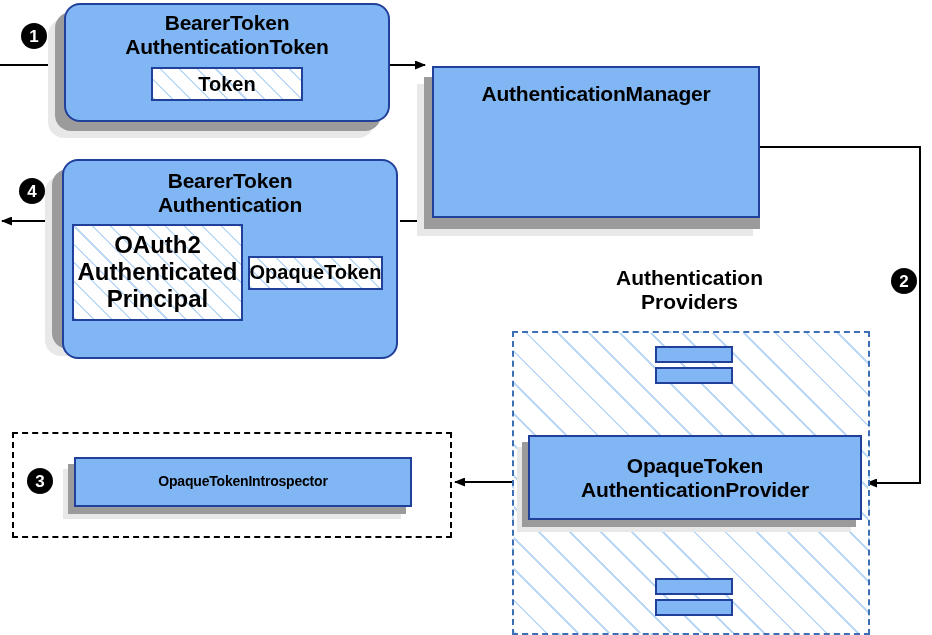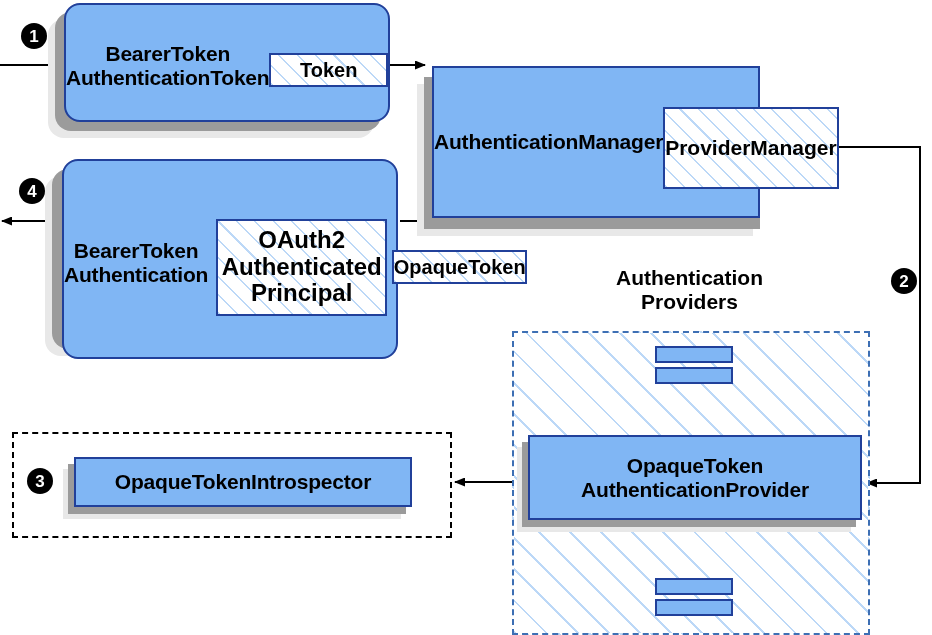--- a/index.html
+++ b/index.html
@@ -3,21 +3,21 @@
 <meta charset="utf-8">
 <title>OAuth2 Opaque Token Authentication Flow</title>
 <style>
   html,body{margin:0;padding:0;background:#ffffff;}
   body{font-family:"Liberation Sans","DejaVu Sans",sans-serif;}
   #canvas{position:relative;width:932px;height:635px;overflow:hidden;background:#fff;}
   #svg-layer{position:absolute;left:0;top:0;width:932px;height:635px;pointer-events:none;}
 
   
   .node{position:absolute;box-sizing:border-box;background:#80b6f4;
-        border:2px solid #21409a;display:flex;flex-direction:row;
+        border:2px solid #21409a;display:flex;flex-direction:column;
         align-items:center;justify-content:flex-start;z-index:5;}
   .node.rounded{border-radius:16px;}
   .node-title{font-weight:bold;color:#000;text-align:center;line-height:1.12;
               letter-spacing:-0.2px;white-space:pre-line;}
 
   
   .shadow-a,.shadow-b{position:absolute;box-sizing:border-box;z-index:2;}
   .shadow-a{background:#9b9b9b;}
   .shadow-b{background:#e8e8e8;}
   .shadow-a.rounded,.shadow-b.rounded{border-radius:16px;}
@@ -116,36 +116,35 @@
   </div>
 
   <div class="bar" style="left:655px;top:578px;width:78px;height:17px;"></div>
   <div class="bar" style="left:655px;top:599px;width:78px;height:17px;"></div>
 
   <div class="dashed-plain" style="left:12px;top:432px;width:440px;height:106px;"></div>
 
   <div class="shadow-b" style="left:63px;top:469px;width:338px;height:50px;"></div>
   <div class="shadow-a" style="left:68px;top:464px;width:338px;height:50px;"></div>
   <div class="node" style="left:74px;top:457px;width:338px;height:50px;justify-content:center;">
-    <div class="node-title" style="font-size:21px;">OpaqueTokenIntrospector</div>
+    <div class="node-title" style="font-size:14px;">OpaqueTokenIntrospector</div>
   </div>
 
   <div class="shadow-b rounded" style="left:48px;top:19px;width:326px;height:119px;"></div>
   <div class="shadow-a rounded" style="left:55px;top:12px;width:326px;height:119px;"></div>
   <div class="node rounded" style="left:64px;top:3px;width:326px;height:119px;padding-top:6px;">
     <div class="node-title" style="font-size:21px;">BearerToken
 AuthenticationToken</div>
     <div class="hatch-box" style="width:152px;height:34px;margin-top:9px;font-size:20px;">Token</div>
   </div>
 
   <div class="shadow-b" style="left:417px;top:84px;width:336px;height:152px;"></div>
   <div class="shadow-a" style="left:424px;top:77px;width:336px;height:152px;"></div>
-  <div class="node" style="left:432px;top:66px;width:328px;height:152px;">
+  <div class="node" style="left:432px;top:66px;width:328px;height:152px;padding-top:14px;">
     <div class="node-title" style="font-size:21px;">AuthenticationManager</div>
-    <div class="hatch-box" style="width:252px;height:82px;margin-top:11px;font-size:21px;">ProviderManager</div>
   </div>
 
   <div class="shadow-b rounded" style="left:45px;top:176px;width:336px;height:180px;"></div>
   <div class="shadow-a rounded" style="left:52px;top:169px;width:336px;height:180px;"></div>
   <div class="node rounded" style="left:62px;top:159px;width:336px;height:200px;padding-top:8px;">
     <div class="node-title" style="font-size:21px;">BearerToken
 Authentication</div>
     <div style="display:flex;align-items:center;justify-content:flex-start;
                 width:100%;padding-left:8px;margin-top:8px;box-sizing:border-box;">
       <div class="hatch-box" style="width:171px;height:97px;font-size:24px;">OAuth2

